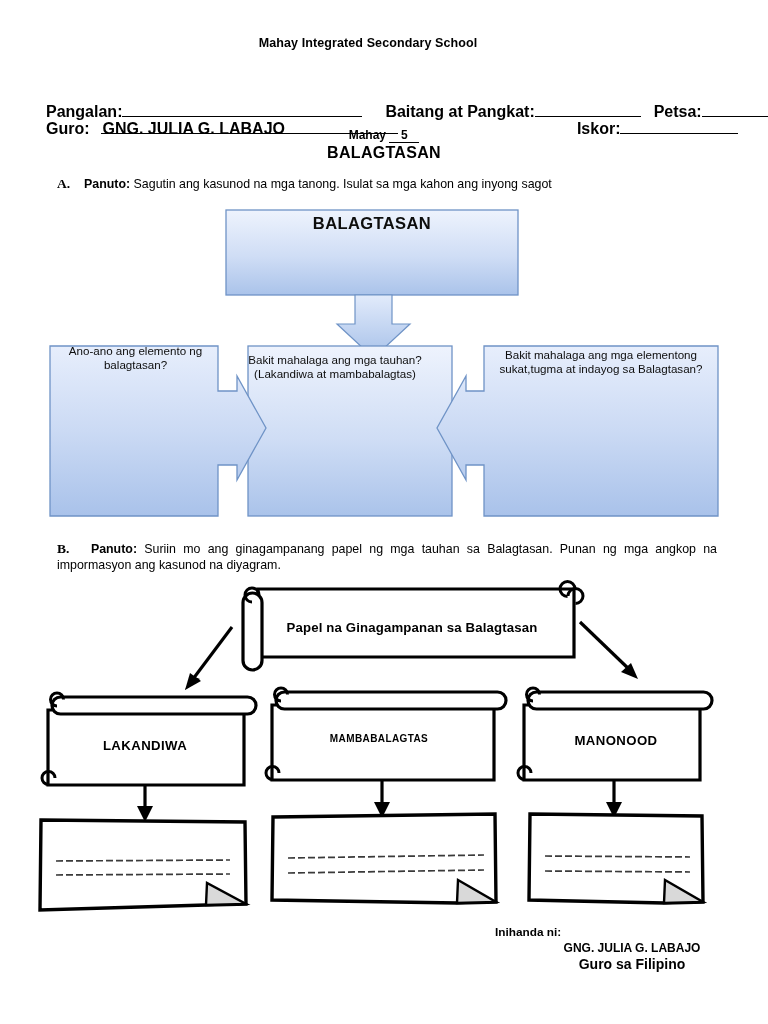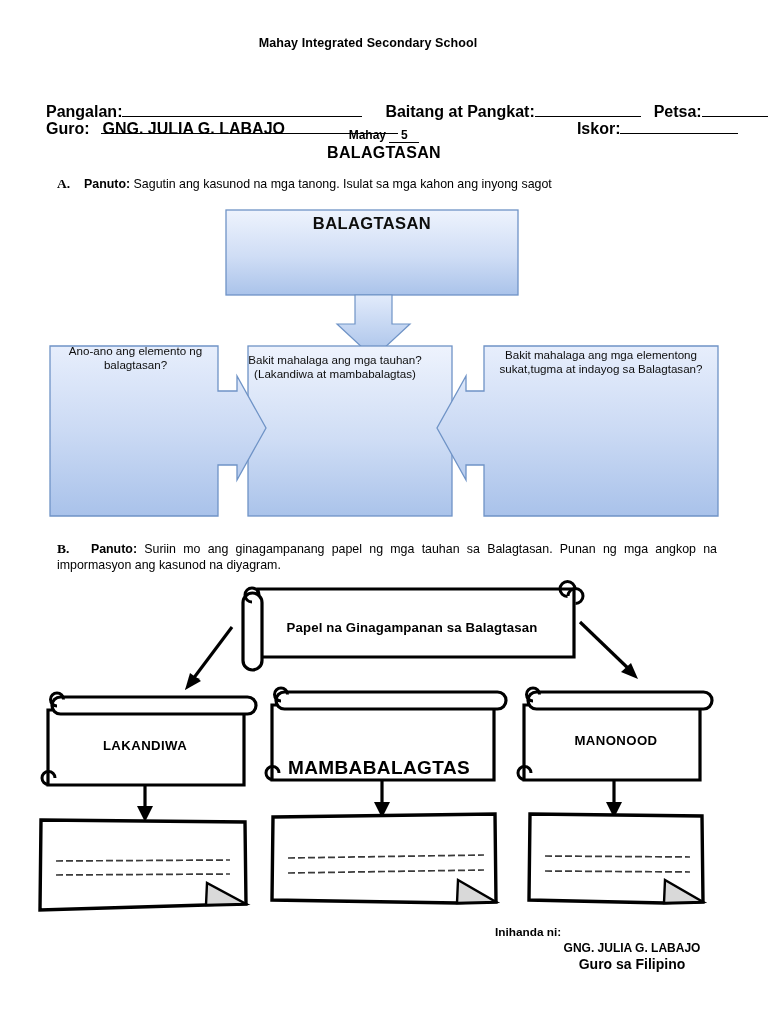--- a/index.html
+++ b/index.html
@@ -150,21 +150,21 @@
     color: #000;
   }
   #label-banner {
     top: 620px;
     left: 262px;
     width: 300px;
     font-size: 13.2px;
     letter-spacing: 0.15px;
   }
   #label-role-0 { top: 738px; left: 52px;  width: 186px; font-size: 13.2px; letter-spacing:0.4px;}
-  #label-role-1 { top: 733px; left: 268px; width: 222px; font-size: 19px; letter-spacing:0.4px;margin-top:24px;}
+  #label-role-1 { top: 733px; left: 268px; width: 222px; font-size: 10px; letter-spacing:0.4px;}
   #label-role-2 { top: 733px; left: 520px; width: 192px; font-size: 13.2px; letter-spacing:0.4px;}
 
   
   .footer-prep {
     position: absolute;
     top: 925px;
     left: 495px;
     font-size: 11.8px;
     font-weight: bold;
   }

